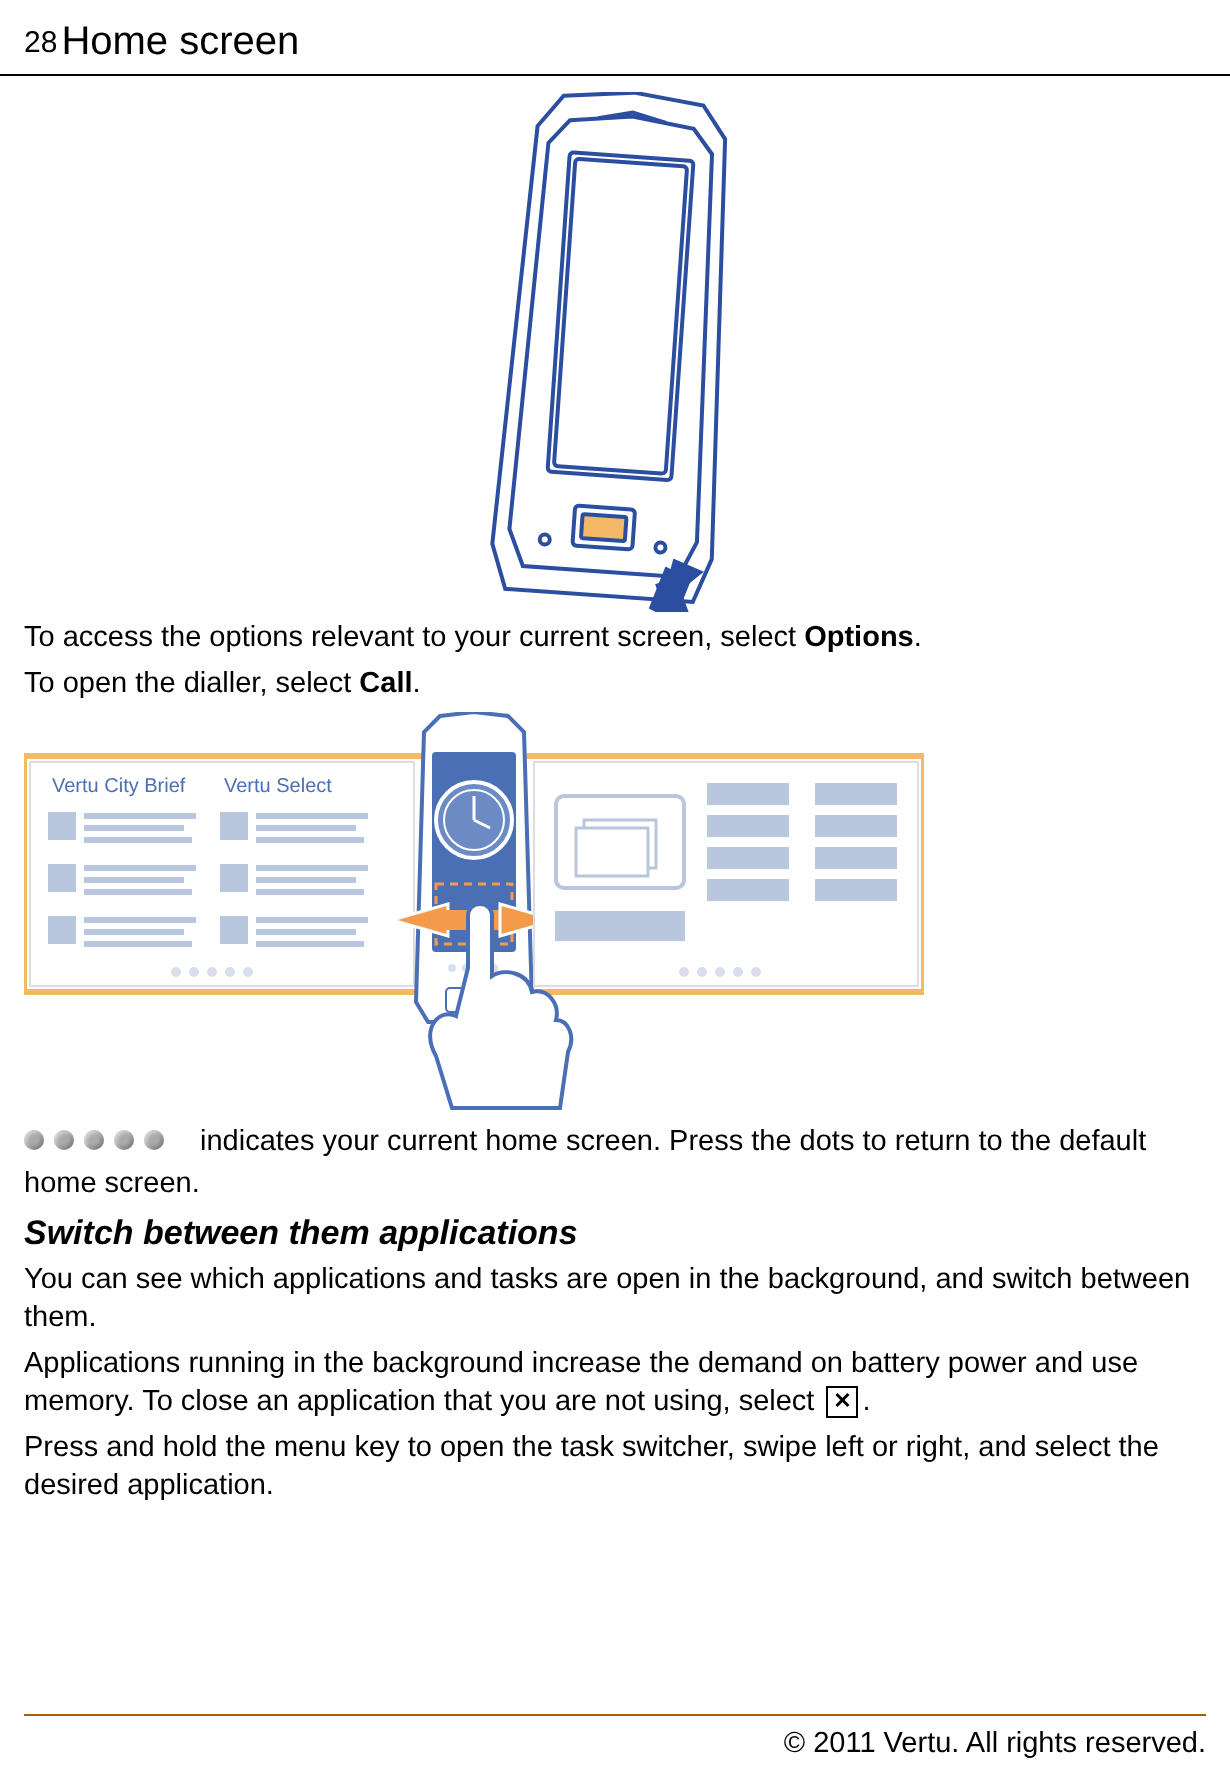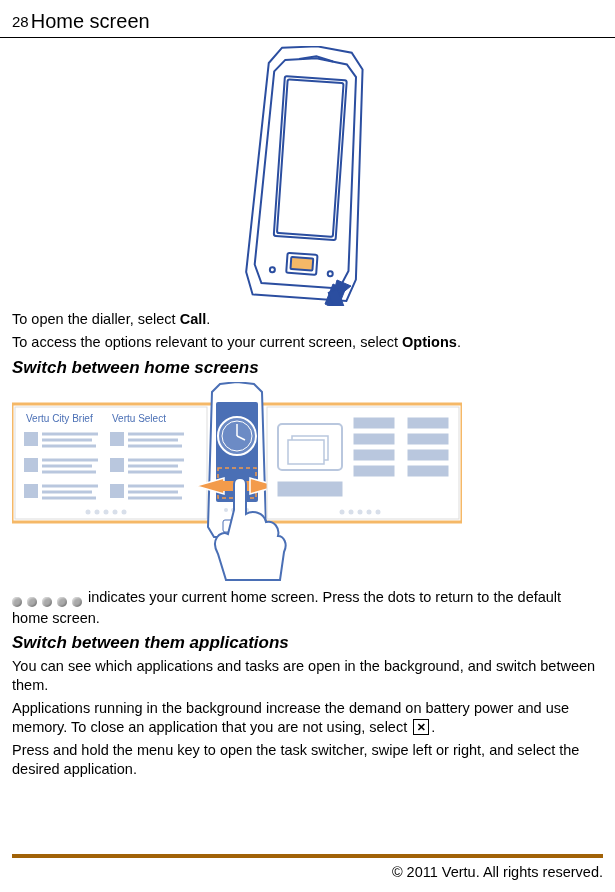--- a/index.html
+++ b/index.html
@@ -22,30 +22,30 @@
   .page-num { font-size: 15px; }
   .page-title { font-size: 20px; }
   .content { padding: 0 12px 0 12px; }
   .illus-slot { display: flex; justify-content: center; margin: 8px 0 4px 0; }
   .phone-svg-1 { width: 150px; height: 260px; }
   .para { margin: 4px 0 2px 0; line-height: 1.3; }
   .subhead { font-weight: bold; font-style: italic; font-size: 17px; margin: 6px 0 2px 0; }
   strong { font-weight: bold; }
   .swipe-slot { display: flex; justify-content: flex-start; margin: 4px 0 4px 0; }
   .swipe-svg { width: 450px; height: 200px; }
-  .indicator-row { display: flex; align-items: flex-end; gap: 0; margin: 6px 0 2px 0; line-height: 1.3; flex-wrap: wrap; }
+  .indicator-row { display: flex; align-items: flex-start; gap: 12px; margin: 6px 0 2px 0; line-height: 1.3; flex-wrap: wrap; }
   .dots-cluster { display: inline-flex; gap: 5px; margin-right: 6px; align-items: center; padding-top: 3px; }
   .dot { width: 10px; height: 10px; border-radius: 50%; background: #aaa; box-shadow: inset 1px 1px 2px rgba(255,255,255,0.6), inset -1px -1px 2px rgba(0,0,0,0.3); }
   .inline-close-icon { display: inline-flex; align-items: center; justify-content: center; width: 16px; height: 16px; border: 1.5px solid #000; font-size: 11px; font-weight: bold; vertical-align: text-bottom; margin: 0 2px; }
   .footer {
     position: absolute;
     bottom: 12px;
     right: 12px;
     left: 12px;
-    border-top: 4px solid #a16207;
+    border-top: 1px solid #a16207;
     padding-top: 6px;
     text-align: right;
     font-size: 14.5px;
   }
 </style>
 </head>
 <body>
 
 <div class="page-header">
   <span class="page-num">28</span>
@@ -70,28 +70,27 @@
       <g fill="#2b4ea0" stroke="#2b4ea0">
         <path d="M92 258 L100 238 L112 244 L104 264 Z"></path>
         <path d="M98 260 L90 256 L86 268 L84 254 L100 248 Z" opacity="0"></path>
         <polygon points="104,234 118,240 98,256"></polygon>
         <rect x="99" y="244" width="10" height="24" transform="rotate(-20 104 256)"></rect>
       </g>
     </svg>
   </div>
 
   <p class="para">
+    <span>To access the options relevant to your current screen, select </span><strong>Options</strong><span>.</span>
+  </p>
+
+  <p class="para">
     <span>To open the dialler, select </span><strong>Call</strong><span>.</span>
   </p>
 
-  <p class="para">
-    <span>To access the options relevant to your current screen, select </span><strong>Options</strong><span>.</span>
-  </p>
-
-  <h3 class="subhead">Switch between home screens</h3>
 
   <div class="swipe-slot">
     <svg class="swipe-svg" viewBox="0 0 450 200">
       <rect x="0" y="22" width="450" height="118" fill="none" stroke="#f5b867" stroke-width="3"></rect>
 
       <rect x="3" y="25" width="192" height="112" fill="#fff" stroke="#ddd"></rect>
       <text x="14" y="40" font-size="10" fill="#4a6fb5">Vertu City Brief</text>
       <text x="100" y="40" font-size="10" fill="#4a6fb5">Vertu Select</text>
       <g stroke="#b9c7de" stroke-width="3">
         <rect x="12" y="50" width="14" height="14" fill="#b9c7de" stroke="none"></rect>

